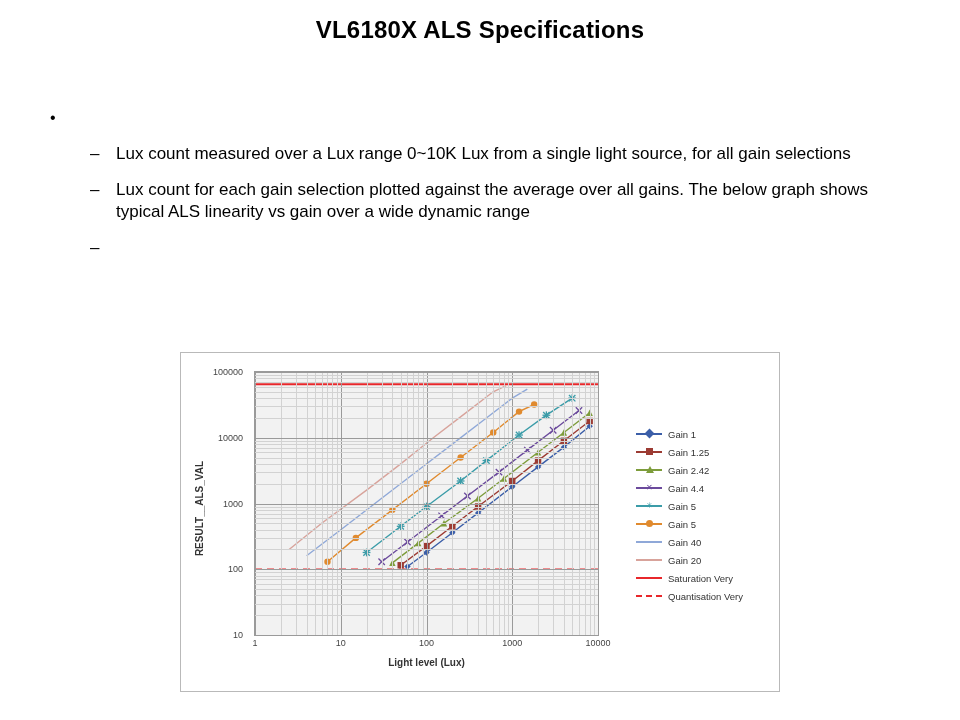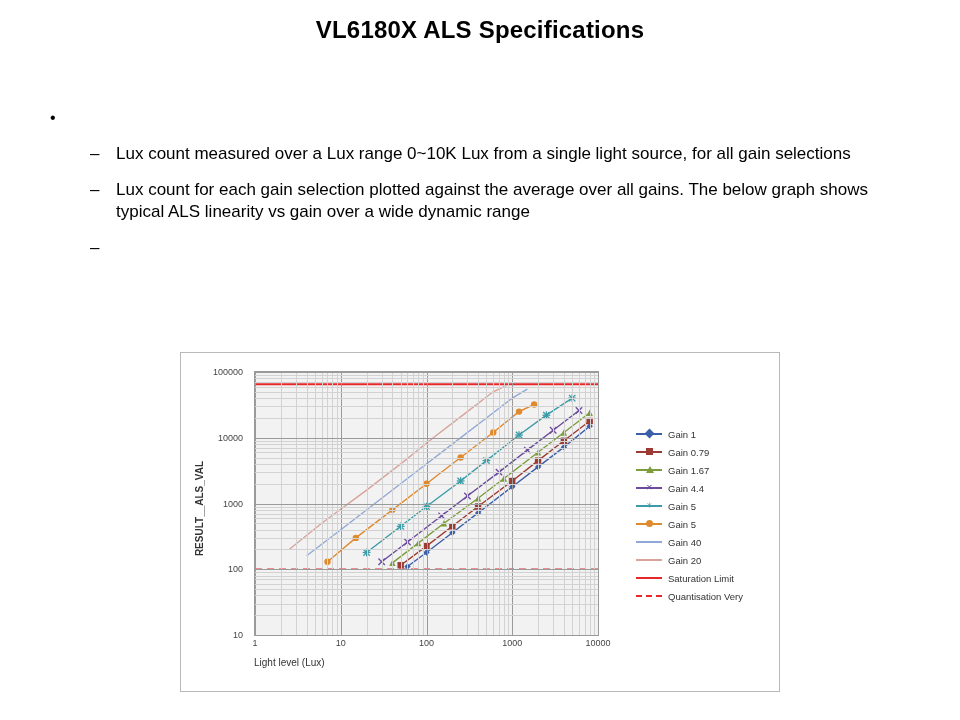--- a/index.html
+++ b/index.html
@@ -124,23 +124,23 @@
     font-size: 9px;
     color: #444;
     transform: translateX(-50%);
     white-space: nowrap;
   }
   .x-axis-title {
     position: absolute;
     left: 73px;
     top: 304px;
     width: 345px;
-    text-align: left;
+    text-align: center;
     font-size: 10px;
-    font-weight: normal;
+    font-weight: bold;
     color: #333;
   }
   .y-axis-title {
     position: absolute;
     left: -62px;
     top: 150px;
     width: 160px;
     text-align: center;
     font-size: 10px;
     font-weight: bold;
@@ -500,28 +500,28 @@
             <span class="ln" style="background: rgb(59, 94, 168);"></span>
             <span class="mk" style="background: rgb(59, 94, 168); transform: rotate(45deg);"></span>
           </span>
           <span class="legend-label">Gain 1</span>
         </div>
         <div class="legend-item">
           <span class="legend-swatch">
             <span class="ln" style="background: rgb(156, 59, 51);"></span>
             <span class="mk" style="background: rgb(156, 59, 51);"></span>
           </span>
-          <span class="legend-label">Gain 0.79</span>
+          <span class="legend-label">Gain 1.25</span>
         </div>
         <div class="legend-item">
           <span class="legend-swatch">
             <span class="ln" style="background: rgb(125, 156, 59);"></span>
             <span class="mk" style="background: transparent; width: 0px; height: 0px; border-left: 4px solid transparent; border-right: 4px solid transparent; border-bottom: 7px solid rgb(125, 156, 59);"></span>
           </span>
-          <span class="legend-label">Gain 1.67</span>
+          <span class="legend-label">Gain 2.42</span>
         </div>
         <div class="legend-item">
           <span class="legend-swatch">
             <span class="ln" style="background: rgb(107, 74, 156);"></span>
             <span class="mk" style="background: transparent; color: rgb(107, 74, 156); font-size: 8px; line-height: 7px; top: 2px;">✕</span>
           </span>
           <span class="legend-label">Gain 4.4</span>
         </div>
         <div class="legend-item">
           <span class="legend-swatch">
@@ -546,21 +546,21 @@
         <div class="legend-item">
           <span class="legend-swatch">
             <span class="ln" style="background: rgb(216, 163, 155);"></span>
           </span>
           <span class="legend-label">Gain 20</span>
         </div>
         <div class="legend-item">
           <span class="legend-swatch">
             <span class="ln" style="background: rgb(232, 39, 43); height: 2px;"></span>
           </span>
-          <span class="legend-label">Saturation Limit</span>
+          <span class="legend-label">Saturation Very</span>
         </div>
         <div class="legend-item">
           <span class="legend-swatch">
             <span class="ln" style="background: transparent; border-top: 2px dashed rgb(232, 39, 43); height: 0px;"></span>
           </span>
           <span class="legend-label">Quantisation Very</span>
         </div>
       </div>
   </div>
 </div>

